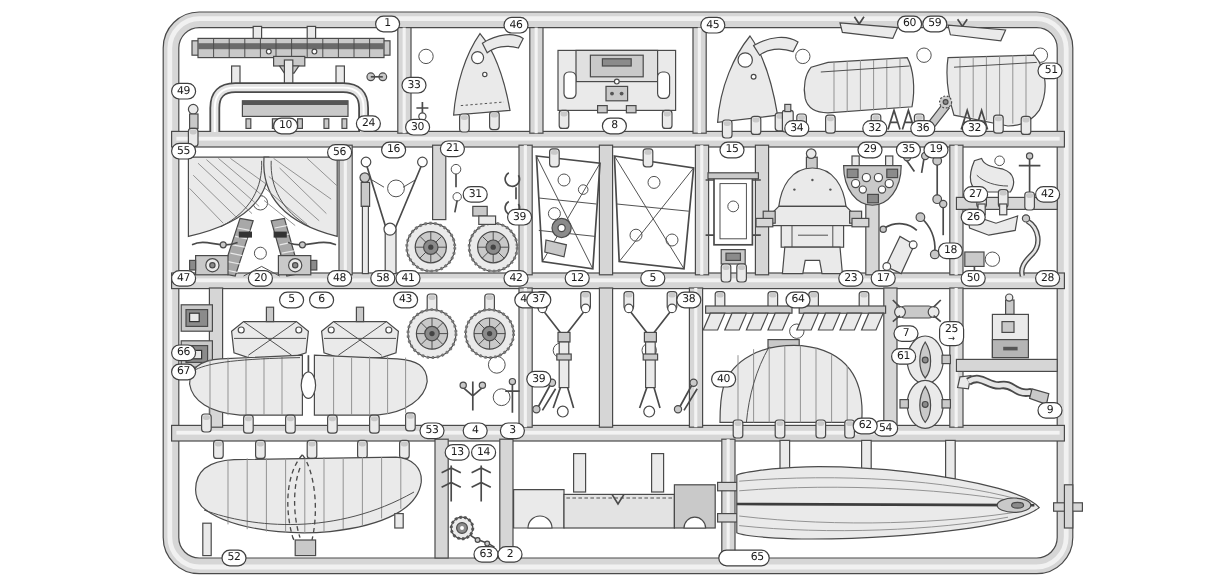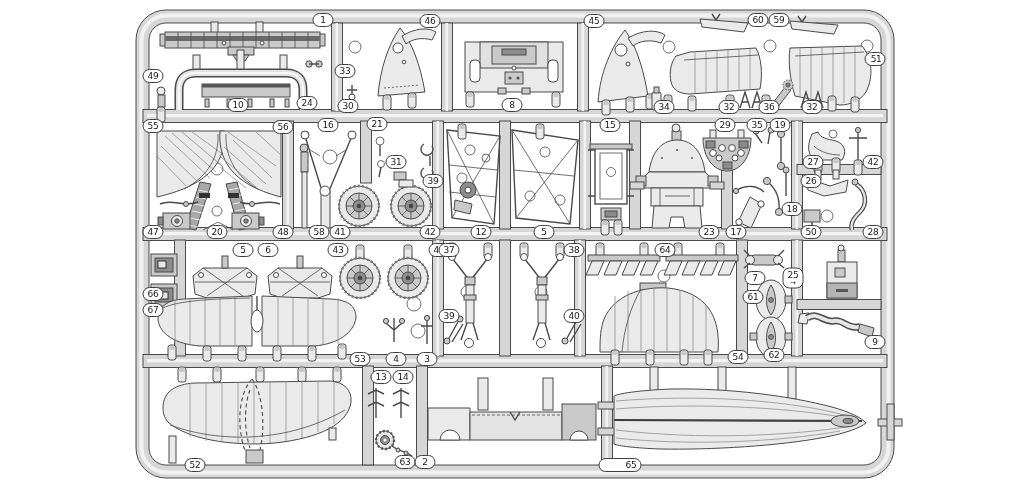--- a/index.html
+++ b/index.html
@@ -750,39 +750,39 @@
       </div>
       <div class="plabel" style="left: 753px; top: 297px;">
     <span class="num">61</span>
   </div>
       <div class="plabel" style="left: 153px; top: 310px;">
     <span class="num">67</span>
   </div>
       <div class="plabel" style="left: 449px; top: 316px;">
     <span class="num">39</span>
   </div>
-      <div class="plabel" style="left: 574px; top: 316px;">
+      <div class="plabel" style="left: 603px; top: 316px;">
     <span class="num">40</span>
   </div>
       <div class="plabel" style="left: 875px; top: 342px;">
     <span class="num">9</span>
   </div>
       <div class="plabel" style="left: 360px; top: 359px;">
     <span class="num">53</span>
   </div>
       <div class="plabel" style="left: 396px; top: 359px;">
     <span class="num">4</span>
   </div>
       <div class="plabel" style="left: 427px; top: 359px;">
     <span class="num">3</span>
   </div>
       <div class="plabel" style="left: 738px; top: 357px;">
     <span class="num">54</span>
   </div>
-      <div class="plabel" style="left: 774px; top: 355px;">
+      <div class="plabel" style="left: 721px; top: 355px;">
     <span class="num">62</span>
   </div>
       <div class="plabel" style="left: 381px; top: 377px;">
     <span class="num">13</span>
   </div>
       <div class="plabel" style="left: 403px; top: 377px;">
     <span class="num">14</span>
   </div>
       <div class="plabel" style="left: 195px; top: 465px;">
     <span class="num">52</span>

